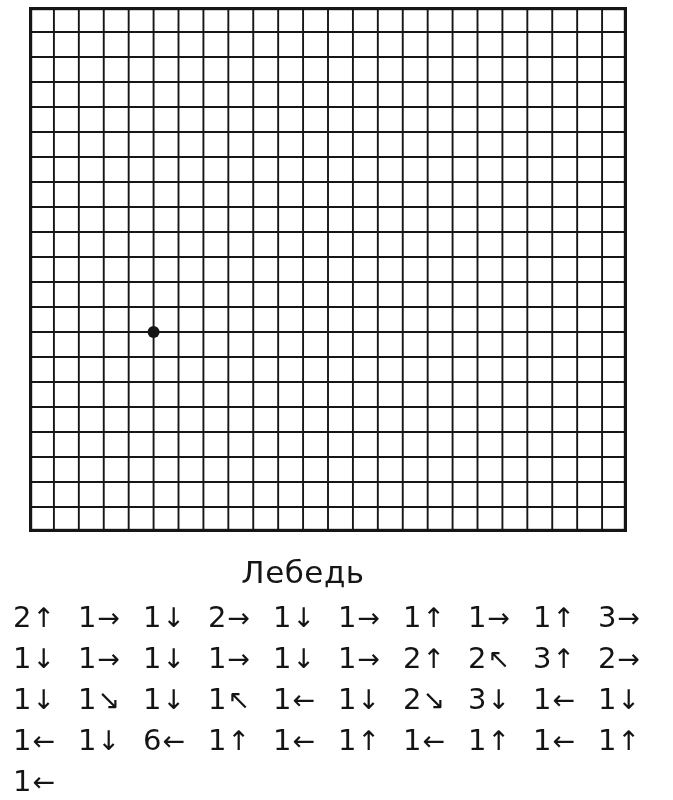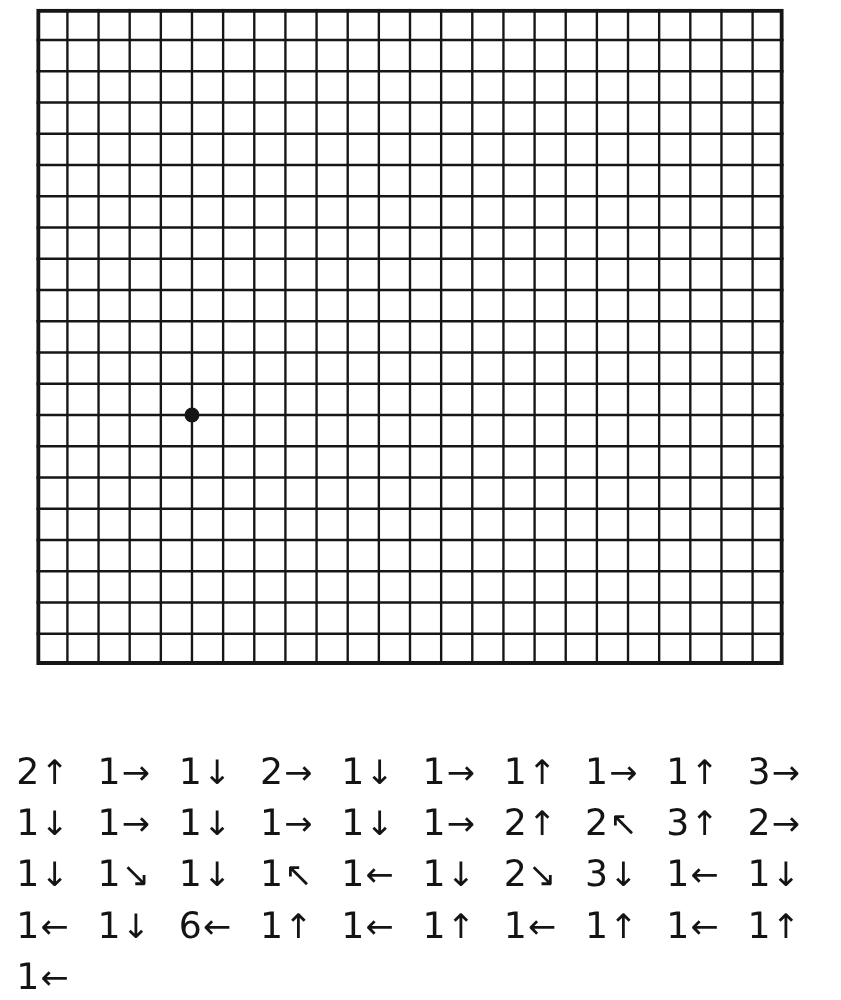--- a/index.html
+++ b/index.html
@@ -106,20 +106,21 @@
         <line x1="0" y1="400.00" x2="598" y2="400.00" stroke="#161616" stroke-width="1.9"></line>
         <line x1="0" y1="425.00" x2="598" y2="425.00" stroke="#161616" stroke-width="1.9"></line>
         <line x1="0" y1="450.00" x2="598" y2="450.00" stroke="#161616" stroke-width="1.9"></line>
         <line x1="0" y1="475.00" x2="598" y2="475.00" stroke="#161616" stroke-width="1.9"></line>
         <line x1="0" y1="500.00" x2="598" y2="500.00" stroke="#161616" stroke-width="1.9"></line>
         <rect x="1.6" y="1.6" width="594.8" height="521.8" fill="none" stroke="#161616" stroke-width="3.2"></rect>
         <circle cx="124.58" cy="325.00" r="6" fill="#161616"></circle>
       </svg>
   </div>
 
+  <div class="title">Лебедь</div>
 
   <div class="instructions">
       <div class="instr-row">
         <span class="instr-step"><span>2</span><span class="arrow">↑</span></span>
         <span class="instr-step"><span>1</span><span class="arrow">→</span></span>
         <span class="instr-step"><span>1</span><span class="arrow">↓</span></span>
         <span class="instr-step"><span>2</span><span class="arrow">→</span></span>
         <span class="instr-step"><span>1</span><span class="arrow">↓</span></span>
         <span class="instr-step"><span>1</span><span class="arrow">→</span></span>
         <span class="instr-step"><span>1</span><span class="arrow">↑</span></span>

